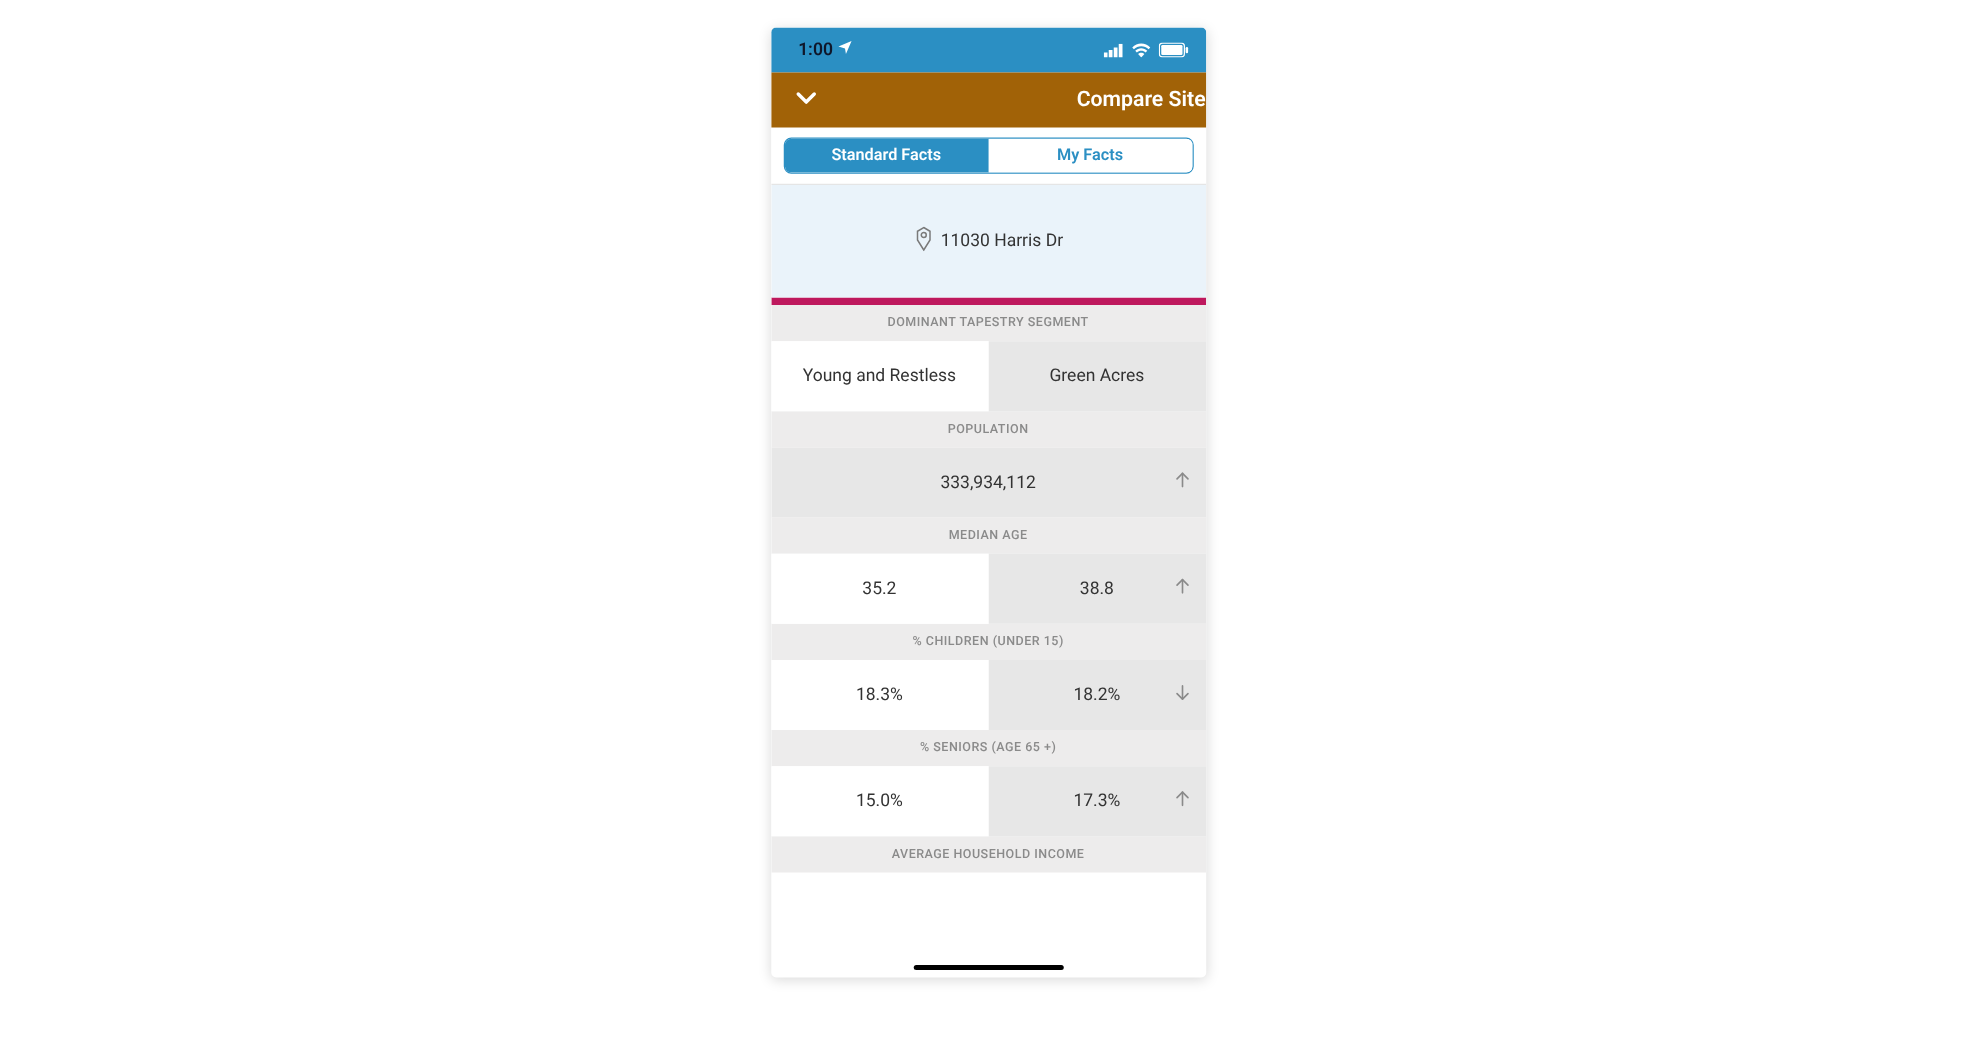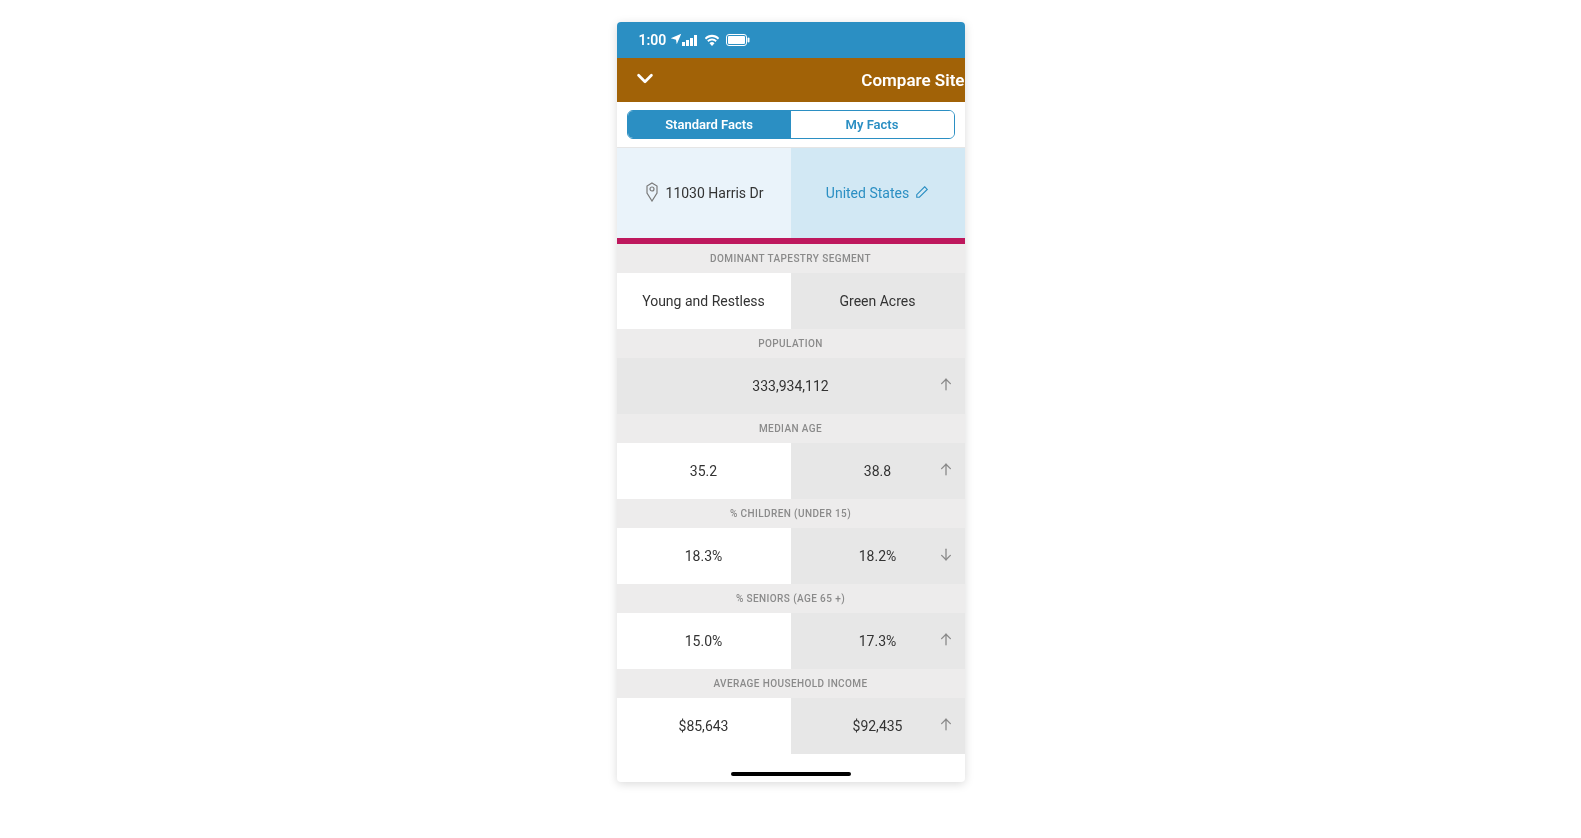--- a/index.html
+++ b/index.html
@@ -25,22 +25,23 @@
     flex-direction: column;
     position: relative;
   }
   
   .status-bar {
     height: 36px;
     background: #2e8bc0;
     background: #2b8fc3;
     display: flex;
     align-items: center;
+    justify-content: space-between;
     padding: 0 14px 0 22px;
-    color: #ffffff;
+    color: #0f172a;
     font-size: 14px;
     font-weight: 600;
   }
   .status-left { display: flex; align-items: center; gap: 4px; }
   .status-right { display: flex; align-items: center; gap: 6px; }
   .status-right svg { display: block; }
   
   .nav-bar {
     height: 44px;
     background: #a16207;
@@ -213,28 +214,20 @@
     <div class="loc-row">
       <div class="loc-cell loc-left">
         <span>
           <svg width="16" height="20" viewBox="0 0 16 20" fill="none" stroke="#7a7a7a" stroke-width="1.2">
             <path d="M8 1 L13 4 L13 11 L8 19 L3 11 L3 4 Z"></path>
             <circle cx="8" cy="7" r="2"></circle>
           </svg>
         </span>
         <span>11030 Harris Dr</span>
       </div>
-      <div class="loc-cell loc-right">
-        <span>United States</span>
-        <span>
-          <svg width="14" height="14" viewBox="0 0 16 16" fill="none" stroke="#2b8fc3" stroke-width="1.3">
-            <path d="M11 2 L14 5 L5 14 L2 14 L2 11 Z"></path>
-          </svg>
-        </span>
-      </div>
     </div>
 
     <div id="sections">
         <div class="section-hdr">DOMINANT TAPESTRY SEGMENT</div>
         <div class="data-row">
           <div class="data-cell left">
             <span>Young and Restless</span>
           </div>
           <div class="data-cell right">
             <span>Green Acres</span>
@@ -283,30 +276,18 @@
           </div>
           <div class="data-cell right">
             <span>17.3%</span>
             <span class="trend-icon"><svg width="14" height="14" viewBox="0 0 16 16" fill="none" stroke="#8a8a8a" stroke-width="1.5" stroke-linecap="round" stroke-linejoin="round">
                 <line x1="8" y1="14" x2="8" y2="2"></line>
                 <polyline points="3 7 8 2 13 7"></polyline>
               </svg></span>
           </div>
         </div>
         <div class="section-hdr">AVERAGE HOUSEHOLD INCOME</div>
-        <div class="data-row">
-          <div class="data-cell left">
-            <span>$85,643</span>
-          </div>
-          <div class="data-cell right">
-            <span>$92,435</span>
-            <span class="trend-icon"><svg width="14" height="14" viewBox="0 0 16 16" fill="none" stroke="#8a8a8a" stroke-width="1.5" stroke-linecap="round" stroke-linejoin="round">
-                <line x1="8" y1="14" x2="8" y2="2"></line>
-                <polyline points="3 7 8 2 13 7"></polyline>
-              </svg></span>
-          </div>
-        </div>
       </div>
 
   </div>
 
   <div class="home-indicator"></div>
 </div>
 
 </body></html>

